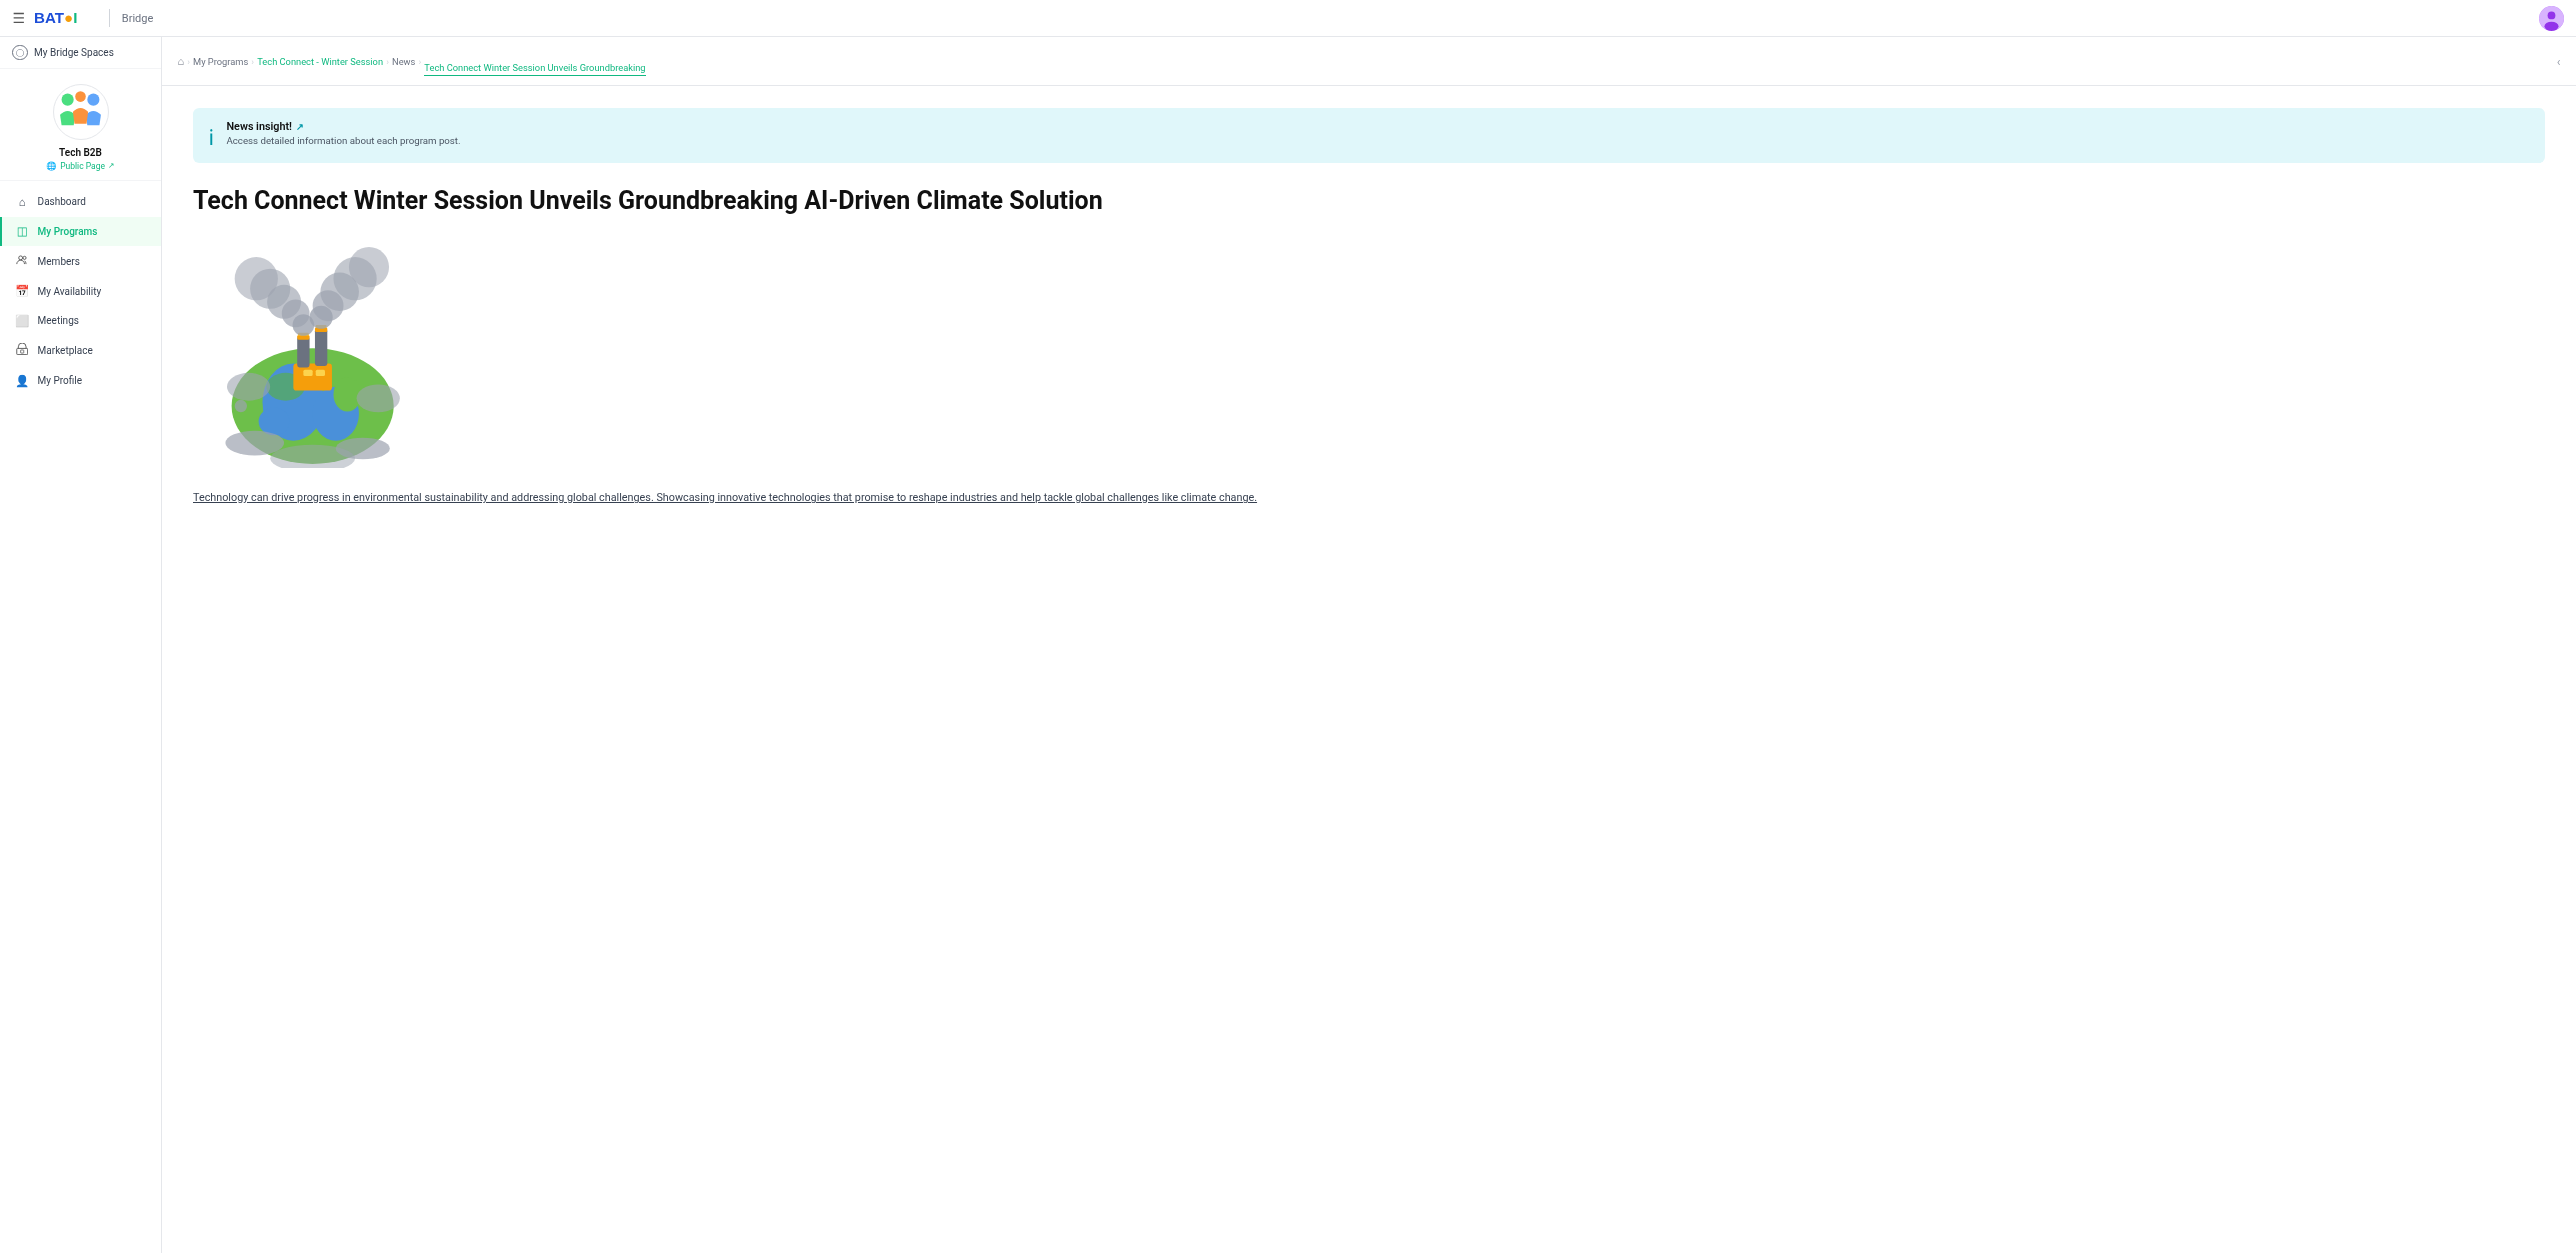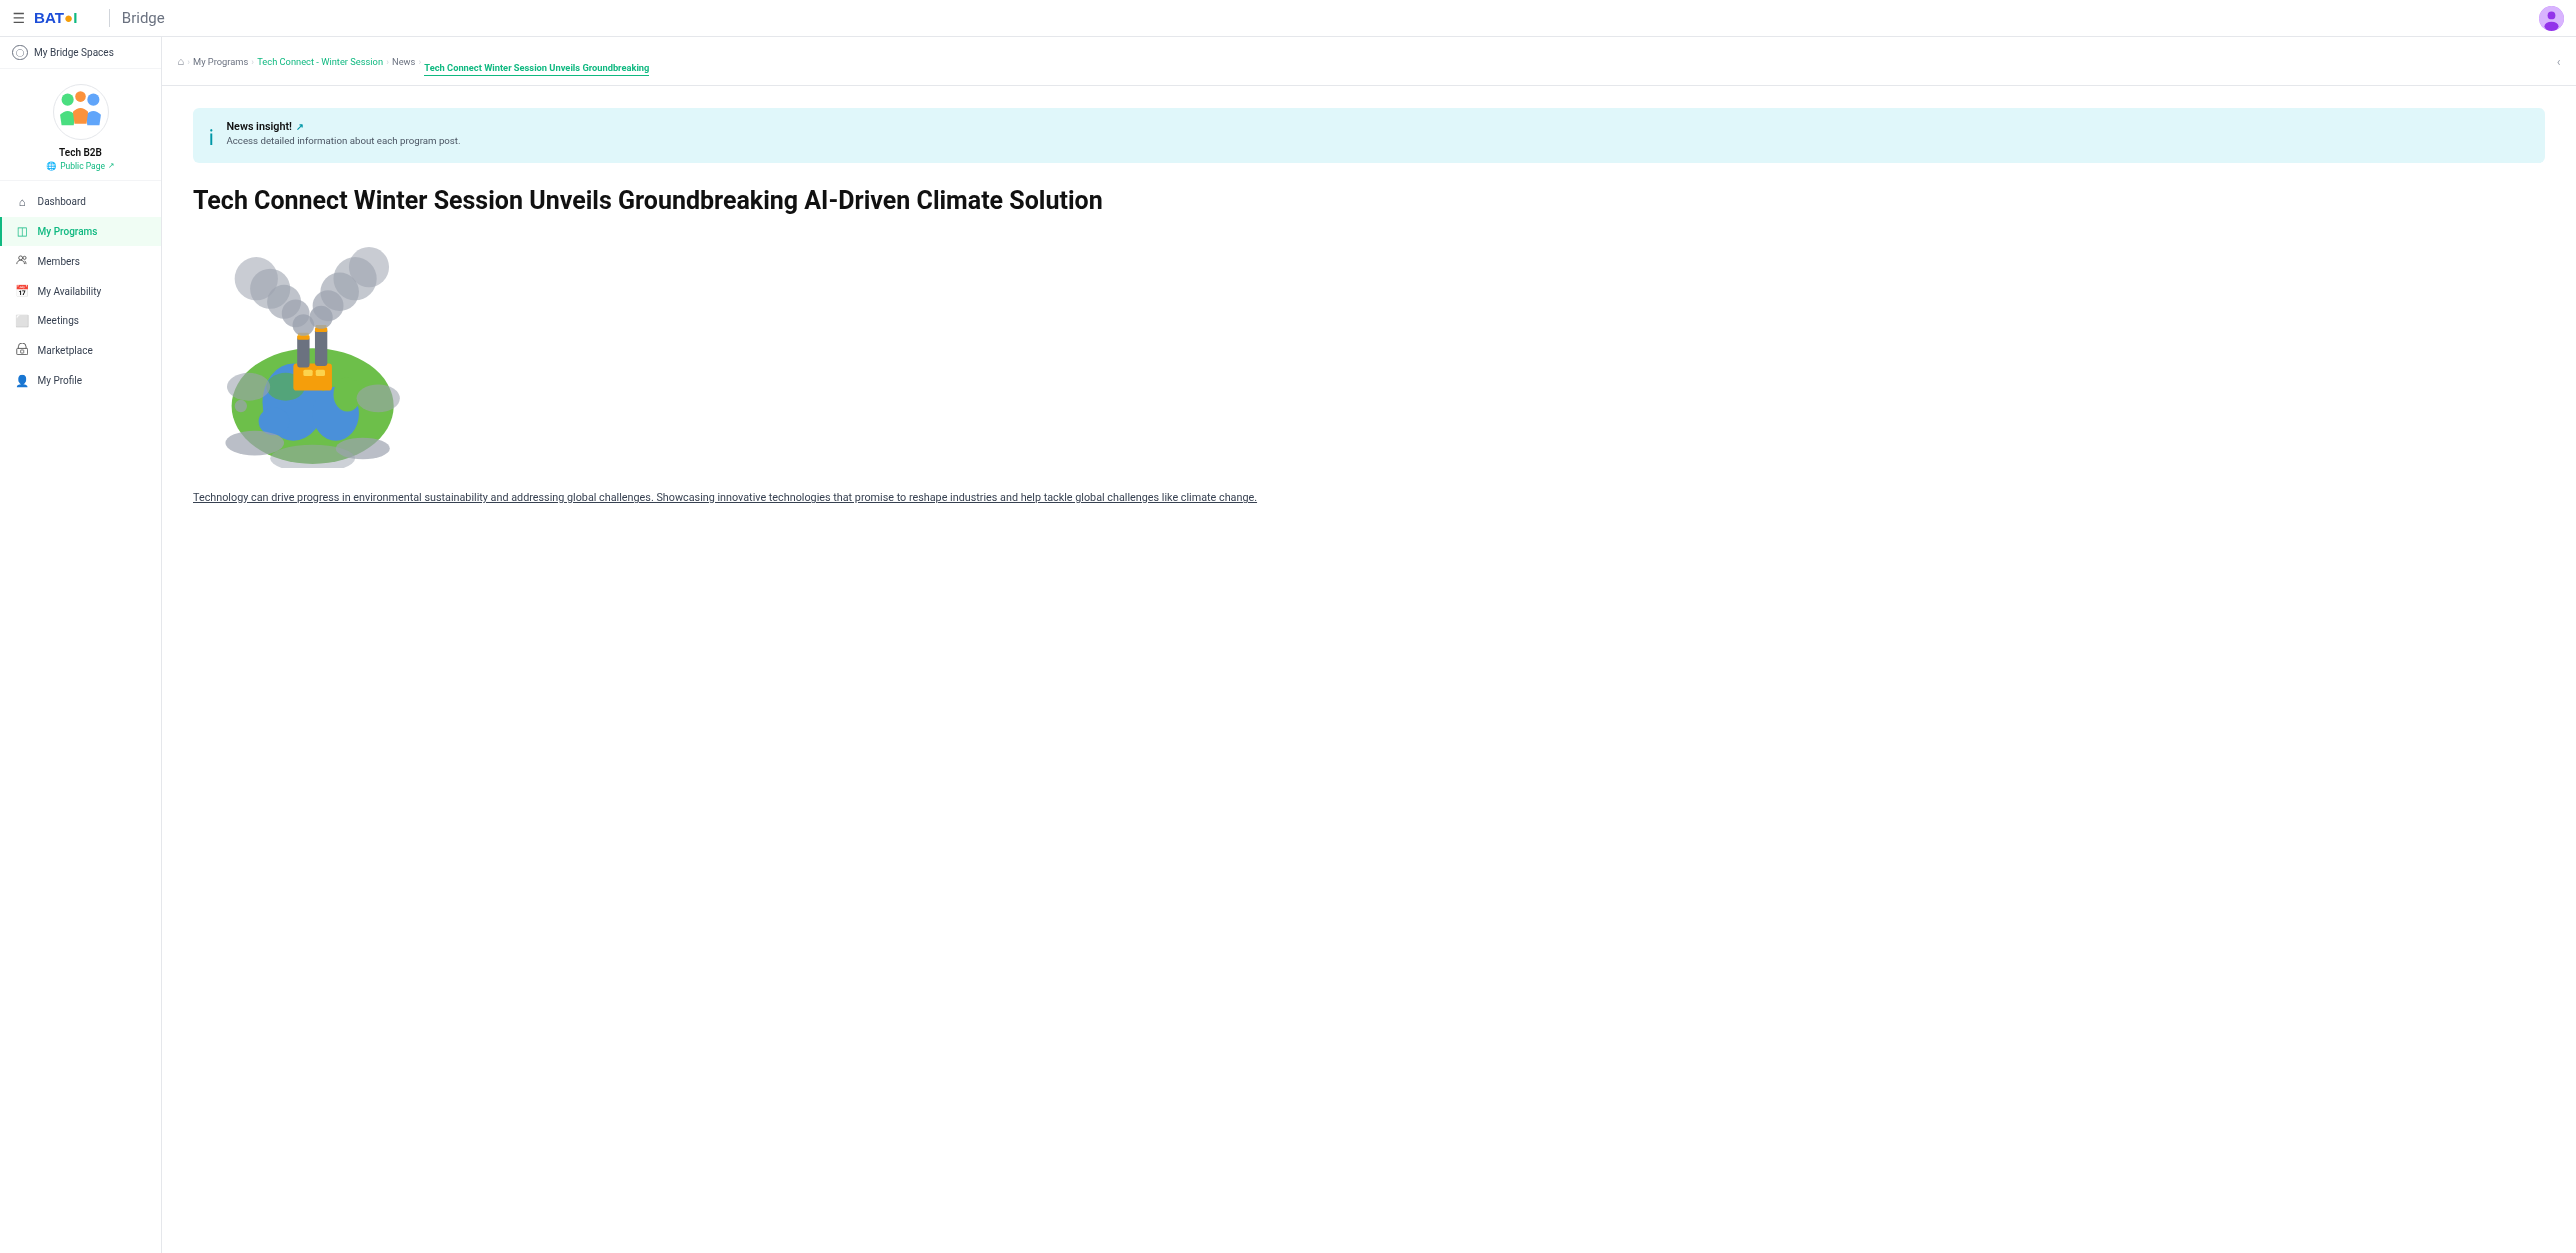--- a/index.html
+++ b/index.html
@@ -6,21 +6,21 @@
     body { font-family: -apple-system, BlinkMacSystemFont, 'Segoe UI', Roboto, sans-serif; background: #fff; display: flex; flex-direction: column; height: 100vh; overflow: hidden; }
 
     
     .topnav {
       display: flex; align-items: center; height: 37px; border-bottom: 0.8px solid #e5e7eb;
       padding: 0 12.4px; gap: 9.3px; flex-shrink: 0; background: #fff; z-index: 10;
     }
     .topnav-hamburger { font-size: 14px; color: #555; cursor: pointer; }
     .topnav-logo { display: flex; align-items: flex-end; gap: 6.2px; }
     .topnav-divider { width: 0.8px; height: 18.5px; background: #d1d5db; margin: 0 3.1px; }
-    .topnav-bridge { font-size: 15px; color: #6b7280; }
+    .topnav-bridge { font-size: 11px; color: #6b7280; }
     .topnav-spacer { flex: 1; }
     .topnav-avatar { width: 25px; height: 25px; border-radius: 50%; background: #c084fc; overflow: hidden; display: flex; align-items: center; justify-content: center; }
     .topnav-avatar svg { width: 25px; height: 25px; }
 
     
     .layout { display: flex; flex: 1; overflow: hidden; }
 
     
     .sidebar {
       width: 162px; border-right: 0.8px solid #e5e7eb; display: flex; flex-direction: column;
@@ -62,21 +62,21 @@
     .main { flex: 1; display: flex; flex-direction: column; overflow: hidden; }
 
     
     .breadcrumb {
       display: flex; align-items: center; padding: 9.3px 15.5px; gap: 3.1px;
       border-bottom: 0.8px solid #e5e7eb; flex-shrink: 0; flex-wrap: wrap;
     }
     .bc-item {
       display: flex; align-items: center; gap: 3.1px; font-size: 9.3px; color: #6b7280; cursor: pointer;
     }
-    .bc-item.active { color: #10b981; font-weight: 700; border-bottom: 1.5px solid #10b981; padding-bottom: 1.5px; margin-top: 16px; }
+    .bc-item.active { color: #10b981; font-weight: 400; border-bottom: 1.5px solid #10b981; padding-bottom: 1.5px; margin-top: 16px; }
     .bc-sep { color: #d1d5db; font-size: 9.3px; }
     .bc-home { font-size: 10.8px; }
     .collapse-btn { margin-left: auto; color: #9ca3af; cursor: pointer; font-size: 12.4px; }
 
     
     .content { flex: 1; overflow-y: auto; padding: 21.6px 31px; }
 
     
     .info-banner {
       background: #e0f7fa; border-radius: 6.2px; padding: 12.4px 15.5px;

